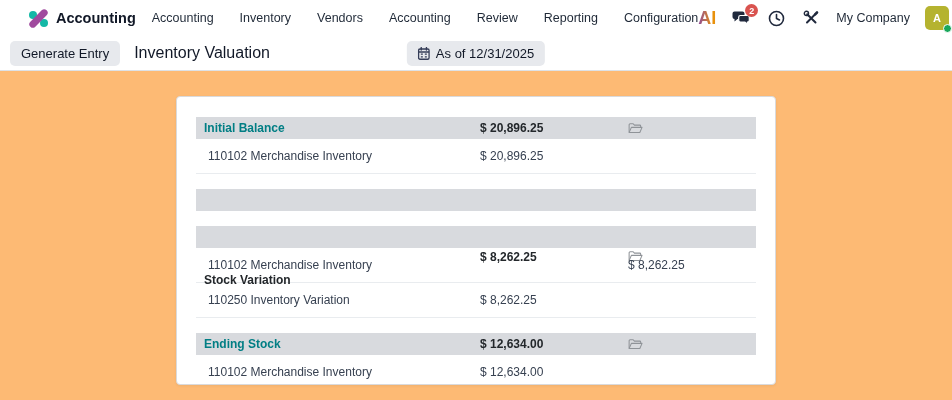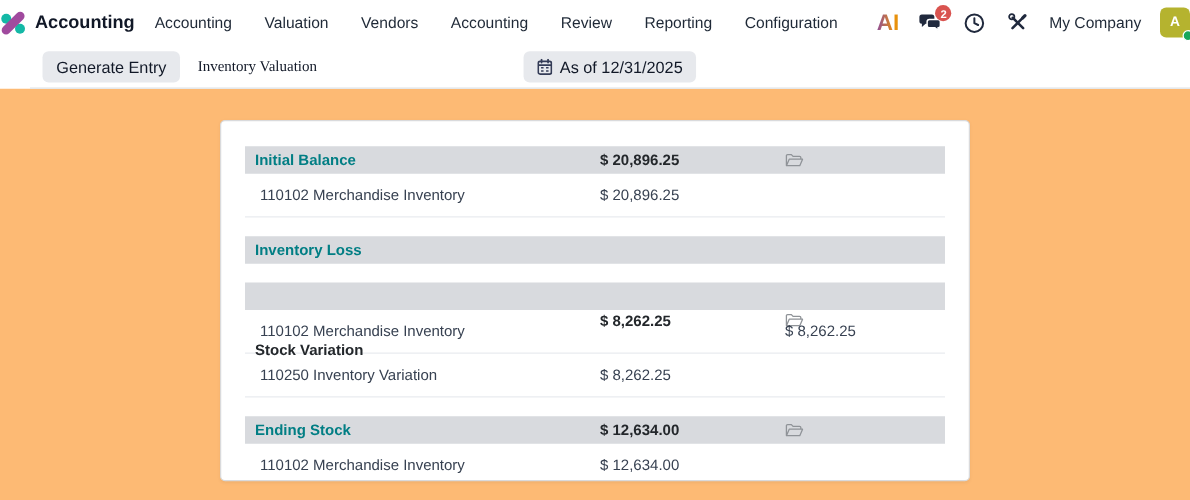--- a/index.html
+++ b/index.html
@@ -1,20 +1,20 @@
 <!DOCTYPE html>
 <html><head>
 <meta charset="utf-8">
 <style>
   * { margin:0; padding:0; box-sizing:border-box; }
   html,body { width:952px; height:400px; overflow:hidden;
     font-family:"Liberation Sans", sans-serif; background:#fff; color:#212529; }
 
   
-  .navbar { height:36px; display:flex; align-items:center; padding:0 0; background:#fff; }
+  .navbar { height:36px; display:flex; align-items:center; padding:0 28px; background:#fff; }
   .brand { display:flex; align-items:center; gap:7px; margin-right:16px; }
   .logo { width:21px; height:21px; position:relative; flex:0 0 auto; }
   .logo .dot { position:absolute; width:8px; height:8px; border-radius:50%; background:#14b8a6; }
   .logo .dot.tl { left:1px; top:3px; }
   .logo .dot.br { right:1px; bottom:2px; }
   .logo .slash { position:absolute; left:-1px; top:7px; width:23px; height:7px; border-radius:4px;
     background:#a04a9e; transform:rotate(-45deg); }
   .brand-name { font-size:14.5px; font-weight:bold; color:#111827; }
   .menu { display:flex; align-items:center; gap:26px; font-size:12.5px; color:#1f2937; }
   .menu a { cursor:pointer; white-space:nowrap; }
@@ -30,24 +30,24 @@
     display:flex; align-items:center; justify-content:center; }
   .company { font-size:12.5px; color:#1f2937; cursor:pointer; white-space:nowrap; }
   .avatar { position:relative; width:24px; height:24px; border-radius:5px; background:#b5b32f;
     color:#fff; font-size:11px; font-weight:bold; display:flex; align-items:center;
     justify-content:center; cursor:pointer; }
   .avatar .status { position:absolute; right:-3px; bottom:-3px; width:9px; height:9px;
     border-radius:50%; background:#19a75c; border:1.5px solid #fff; }
 
   
   .controlbar { height:35px; display:flex; align-items:center; padding:0 10px;
-    background:#fff; border-bottom:1px solid #dee2e6; position:relative;margin-left:24px; }
+    background:#fff; border-bottom:1px solid #dee2e6; position:relative; }
   .btn { background:#e7e9ed; border:none; border-radius:5px; font-size:13px; color:#111827;
     padding:5px 11px; cursor:pointer; font-family:inherit; }
-  .page-title { font-size:12px; color:#111827; margin-left:14px;font-family:Liberation Serif, serif; }
+  .page-title { font-size:16px; color:#111827; margin-left:14px; }
   .date-btn { position:absolute; left:50%; transform:translateX(-50%); display:flex;
     align-items:center; gap:6px; }
 
   
   .content { height:329px; background:#fdba74; padding-top:25px; }
   .card { width:600px; height:289px; margin:0 auto; background:#fff;
     border:1px solid #d9dadc; border-radius:4px; box-shadow:0 1px 3px rgba(0,0,0,.06);
     padding:20px 19px; overflow:hidden; }
 
   .section + .section { margin-top:15px; }
@@ -72,21 +72,21 @@
   <div class="brand">
     <span class="logo">
       <span class="dot tl"></span>
         <span class="dot br"></span>
         <span class="slash"></span>
     </span>
     <span class="brand-name">Accounting</span>
   </div>
   <nav class="menu">
     <a>Accounting</a>
-    <a>Valuation</a>
+    <a>Inventory</a>
     <a>Vendors</a>
     <a>Accounting</a>
     <a>Review</a>
     <a>Reporting</a>
     <a>Configuration</a>
   </nav>
   <div class="systray">
     <span class="ai-logo">AI</span>
     <span class="tray-icon">
       <svg width="19" height="16" viewBox="0 0 19 16">
@@ -147,21 +147,20 @@
       </div>
       <div class="grid row">
         <span class="cell-name">110102 Merchandise Inventory</span>
         <span class="cell-val">$ 20,896.25</span>
         <span></span>
       </div>
     </div>
 
     <div class="section">
       <div class="grid section-bar">
-        <span class="sec-title">Inventory Loss</span>
         <span></span>
       </div>
     </div>
 
     <div class="section">
       <div class="grid section-bar">
         <span class="sec-title dark">Stock Variation</span>
         <span class="sec-total">$ 8,262.25</span>
         <span class="folder">
           <svg width="15" height="13" viewBox="0 0 16 13">

